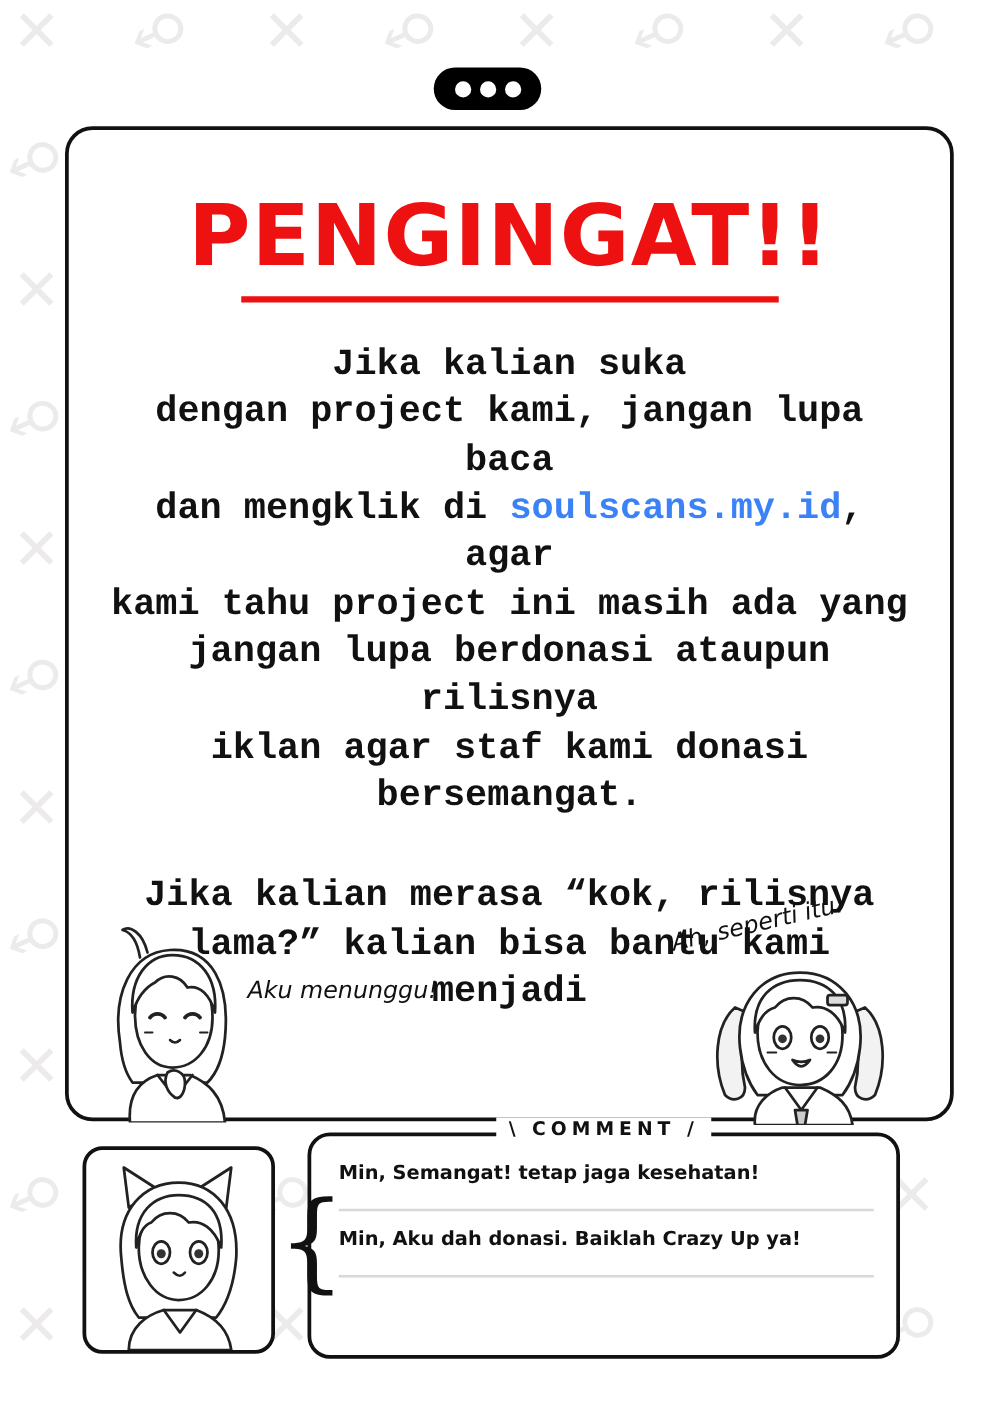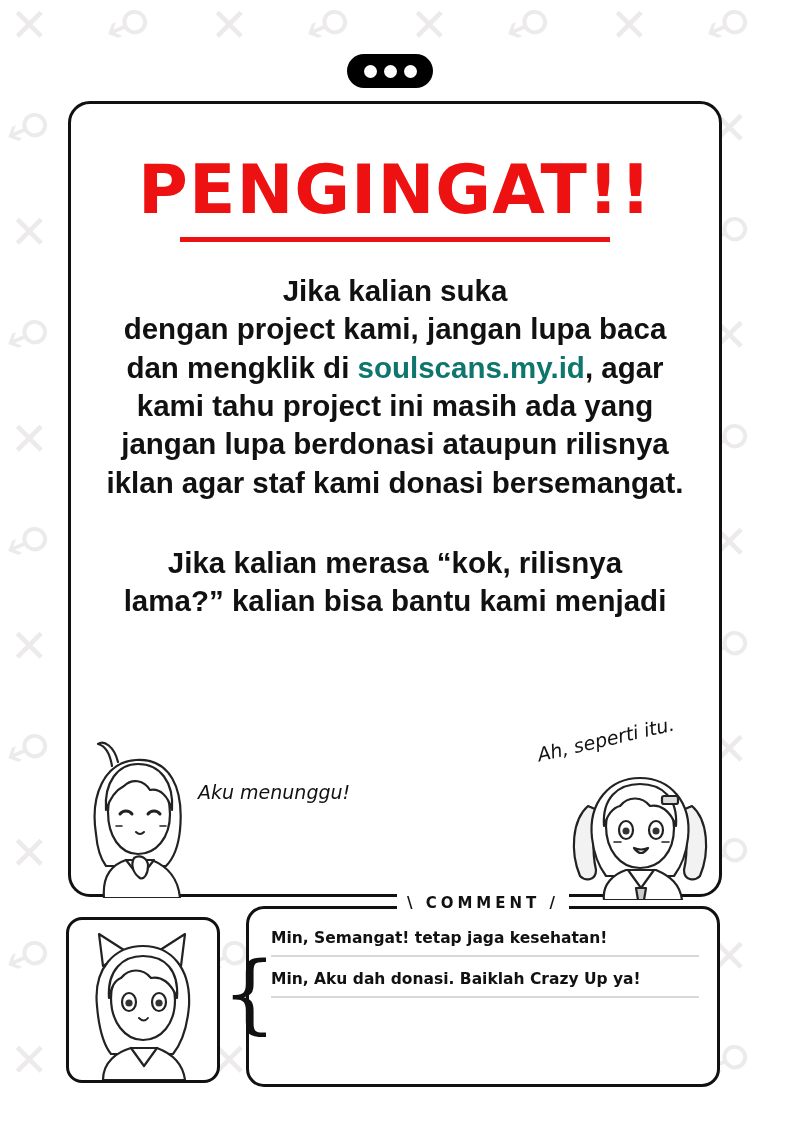--- a/index.html
+++ b/index.html
@@ -49,23 +49,23 @@
   #notch .dot {
     width: 13px;
     height: 13px;
     border-radius: 50%;
     background: #ffffff;
   }
 
   
   #main-panel {
     position: absolute;
-    left: 68px;
+    left: 52px;
     top: 101px;
-    width: 654px;
+    width: 711px;
     height: 796px;
     background: #ffffff;
     border: 3px solid #111111;
     border-radius: 22px;
     z-index: 2;
     box-sizing: border-box;
     overflow: hidden;
   }
 
   #title {
@@ -81,29 +81,29 @@
   #title-underline {
     width: 430px;
     height: 5px;
     background: #ee1111;
     margin: 13px auto 0 auto;
   }
 
   .body-text {
     text-align: center;
     color: #111111;
-    font-family: Liberation Sans, sans-serif;
+    font-family: Liberation Mono, monospace;
     font-weight: bold;
     font-size: 29.5px;
     line-height: 1.30;
     padding: 0 31px;
   }
   #para1 { margin-top: 30px; }
   #para2 { margin-top: 42px; }
-  .red { color: #0f766e; }
+  .red { color: #3b82f6; }
 
   
   .handwriting {
     font-family: "DejaVu Sans", sans-serif;
     font-size: 19px;
     color: #111111;
     line-height: 1.45;
     position: absolute;
   }
   #caption-left {
@@ -156,21 +156,21 @@
     position: absolute;
     left: 22px;
     top: 20px;
     right: 18px;
   }
   .comment-item {
     font-family: "DejaVu Sans", sans-serif;
     font-weight: bold;
     font-size: 15.5px;
     color: #111111;
-    padding-bottom: 8px;
+    padding-bottom: 20px;
     border-bottom: 2px solid #d8d8d8;
     margin-bottom: 13px;
   }
   .comment-item:last-child { margin-bottom: 0; }
 
   
   #avatar-box {
     position: absolute;
     left: 66px;
     top: 917px;

